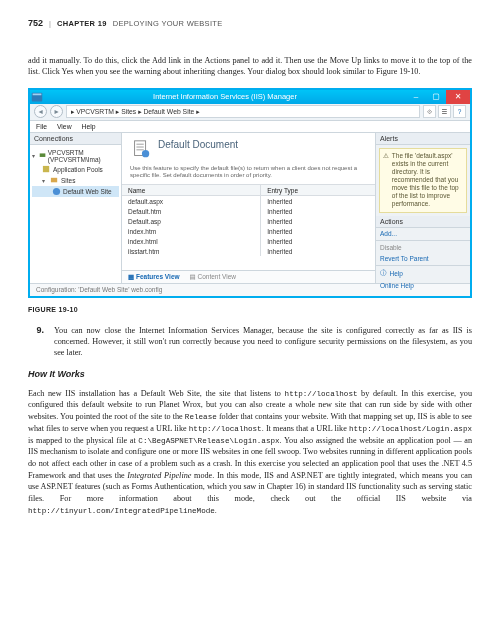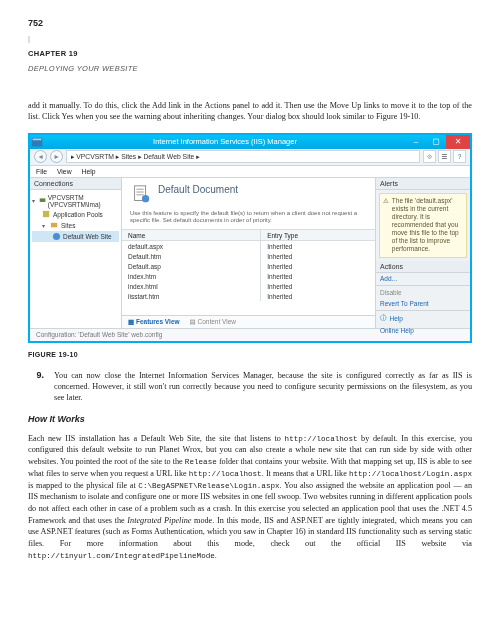--- a/index.html
+++ b/index.html
@@ -14,26 +14,25 @@
     overflow: hidden;
     position: relative;
   }
   .hdr-line {
     display: flex;
     align-items: baseline;
     gap: 6px;
     margin-bottom: 27px;
     font-family: Arial, Helvetica, sans-serif;
     font-size: 7.5px;
-    flex-direction: column;
   }
   .pg { font-weight: 700; font-size: 9px; }
   .sep { color: #999; }
   .chap { font-weight: 700; letter-spacing: 0.3px; text-align: center; }
-  .chap-t { color: #555; letter-spacing: 0.3px; font-style: italic; }
+  .chap-t { color: #555; letter-spacing: 0.3px; }
   .body-text { line-height: 1.38; text-align: justify; margin-top: 24px; }
   .fig-wrap {
     width: 100%;
     margin: 10px 0 8px;
     border: 2px solid #00adef;
     background: #1d4ed8;
     font-family: Arial, Helvetica, sans-serif;
   }
   .titlebar {
     display: flex;

